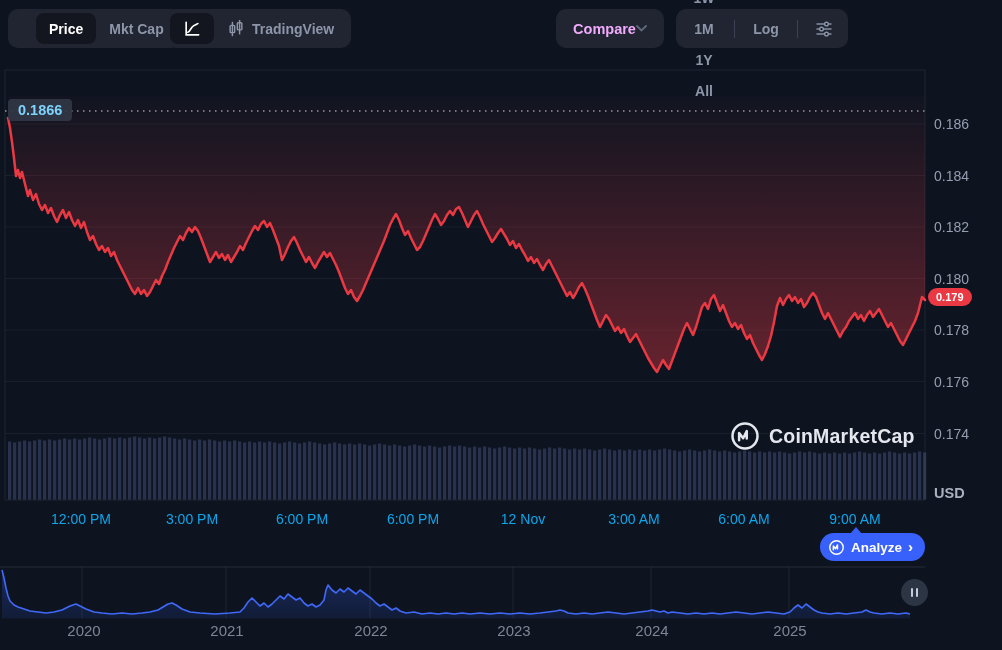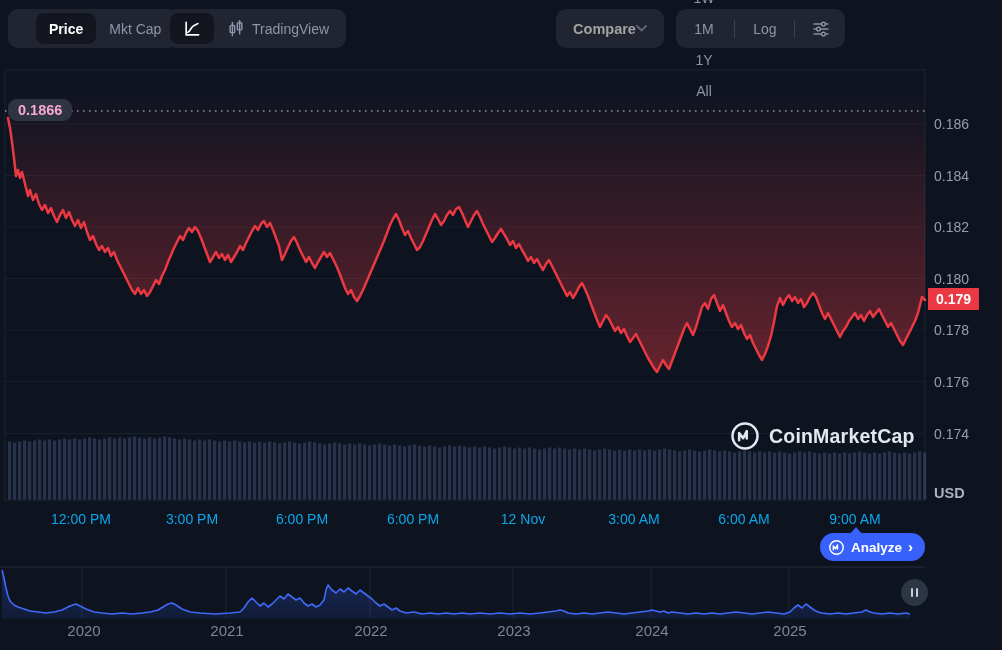--- a/index.html
+++ b/index.html
@@ -1,33 +1,33 @@
 <!DOCTYPE html>
 <html><head>
 <meta charset="utf-8">
 <style>
   html,body{margin:0;padding:0;background:#0d1420;}
   #app{position:relative;width:1002px;height:650px;background:#0d1420;overflow:hidden;
        font-family:"Liberation Sans",sans-serif;-webkit-font-smoothing:antialiased;}
   
   .seg{position:absolute;top:9px;display:flex;align-items:center;background:#212532;border-radius:10px;padding:4px;height:31px;box-sizing:content-box;}
   .seg .item{display:flex;align-items:center;gap:7px;padding:0 13px;height:31px;border-radius:8px;
-             font-size:14px;font-weight:400;color:#8d95a8;cursor:pointer;white-space:nowrap;}
+             font-size:14px;font-weight:700;color:#8d95a8;cursor:pointer;white-space:nowrap;}
   .seg .item.active{background:#14161f;color:#ffffff;font-weight:700;}
   .divider{width:1px;height:18px;background:#3b4152;margin:0 6px;}
   #compare-btn{position:absolute;top:9px;left:556px;height:39px;width:108px;background:#212532;border-radius:10px;
-               display:flex;align-items:center;justify-content:center;gap:0;color:#a3a3a3;font-size:14.5px;font-weight:600;cursor:pointer;}
+               display:flex;align-items:center;justify-content:center;gap:0;color:#f0abfc;font-size:14.5px;font-weight:600;cursor:pointer;}
   #range-group{left:676px;}
   #range-group .item{padding:0 12px;}
   .icon-btn{display:flex;align-items:center;justify-content:center;padding:0 10px;height:31px;cursor:pointer;}
   
-  .badge-high{position:absolute;left:8px;top:99px;background:rgba(50,55,70,0.92);border-radius:9px;
-              padding:3px 10px;font-size:14.5px;font-weight:600;color:#f9a8d4;z-index:4;}
-  .badge-last{position:absolute;left:928px;top:288px;background:#ea3943;border-radius:1px;
-              padding:3px 8px;font-size:14px;font-weight:700;color:#ffffff;z-index:4;}
+  .badge-high{position:absolute;left:8px;top:99px;background:rgba(50,55,70,0.92);border-radius:4px;
+              padding:3px 10px;font-size:14.5px;font-weight:600;color:#7dd3fc;z-index:4;}
+  .badge-last{position:absolute;left:928px;top:288px;background:#ea3943;border-radius:10px;
+              padding:3px 8px;font-size:11px;font-weight:700;color:#ffffff;z-index:4;}
   .ylab{position:absolute;left:934px;width:64px;font-size:14px;font-weight:500;color:#959db0;transform:translateY(-50%);}
   .unit{position:absolute;left:934px;top:493px;transform:translateY(-50%);font-size:14.5px;font-weight:700;color:#a9b0c0;}
   .xlab{position:absolute;top:511px;transform:translateX(-50%);font-size:14px;color:#0ea5e9;white-space:nowrap;}
   .yearlab{position:absolute;top:622px;transform:translateX(-50%);font-size:15px;color:#7e8595;}
   
   #watermark{position:absolute;left:730px;top:421px;display:flex;align-items:center;gap:9px;z-index:3;}
   #watermark .wm-text{font-size:19.5px;font-weight:700;color:#e4e7ee;letter-spacing:.2px;}
   
   #analyze-btn{position:absolute;left:820px;top:533px;height:28px;padding:0 12px 0 8px;border-radius:14px;
                background:#3861fb;display:flex;align-items:center;gap:6px;color:#fff;font-size:13.5px;font-weight:700;

